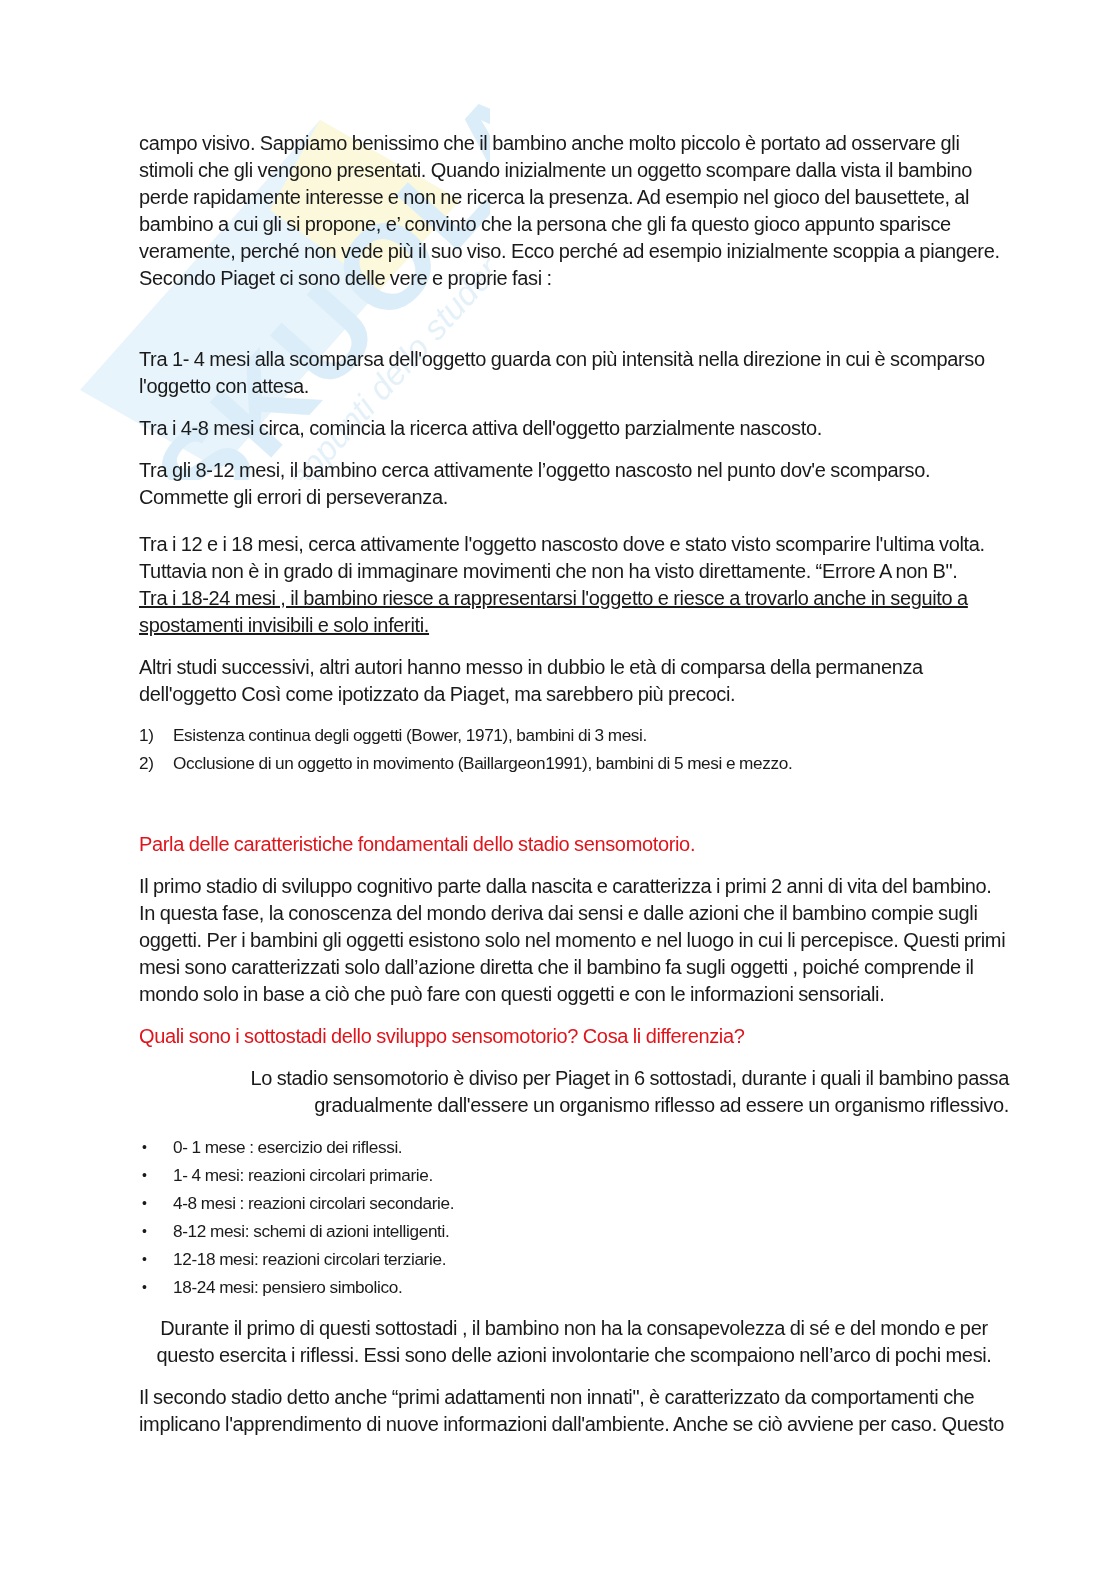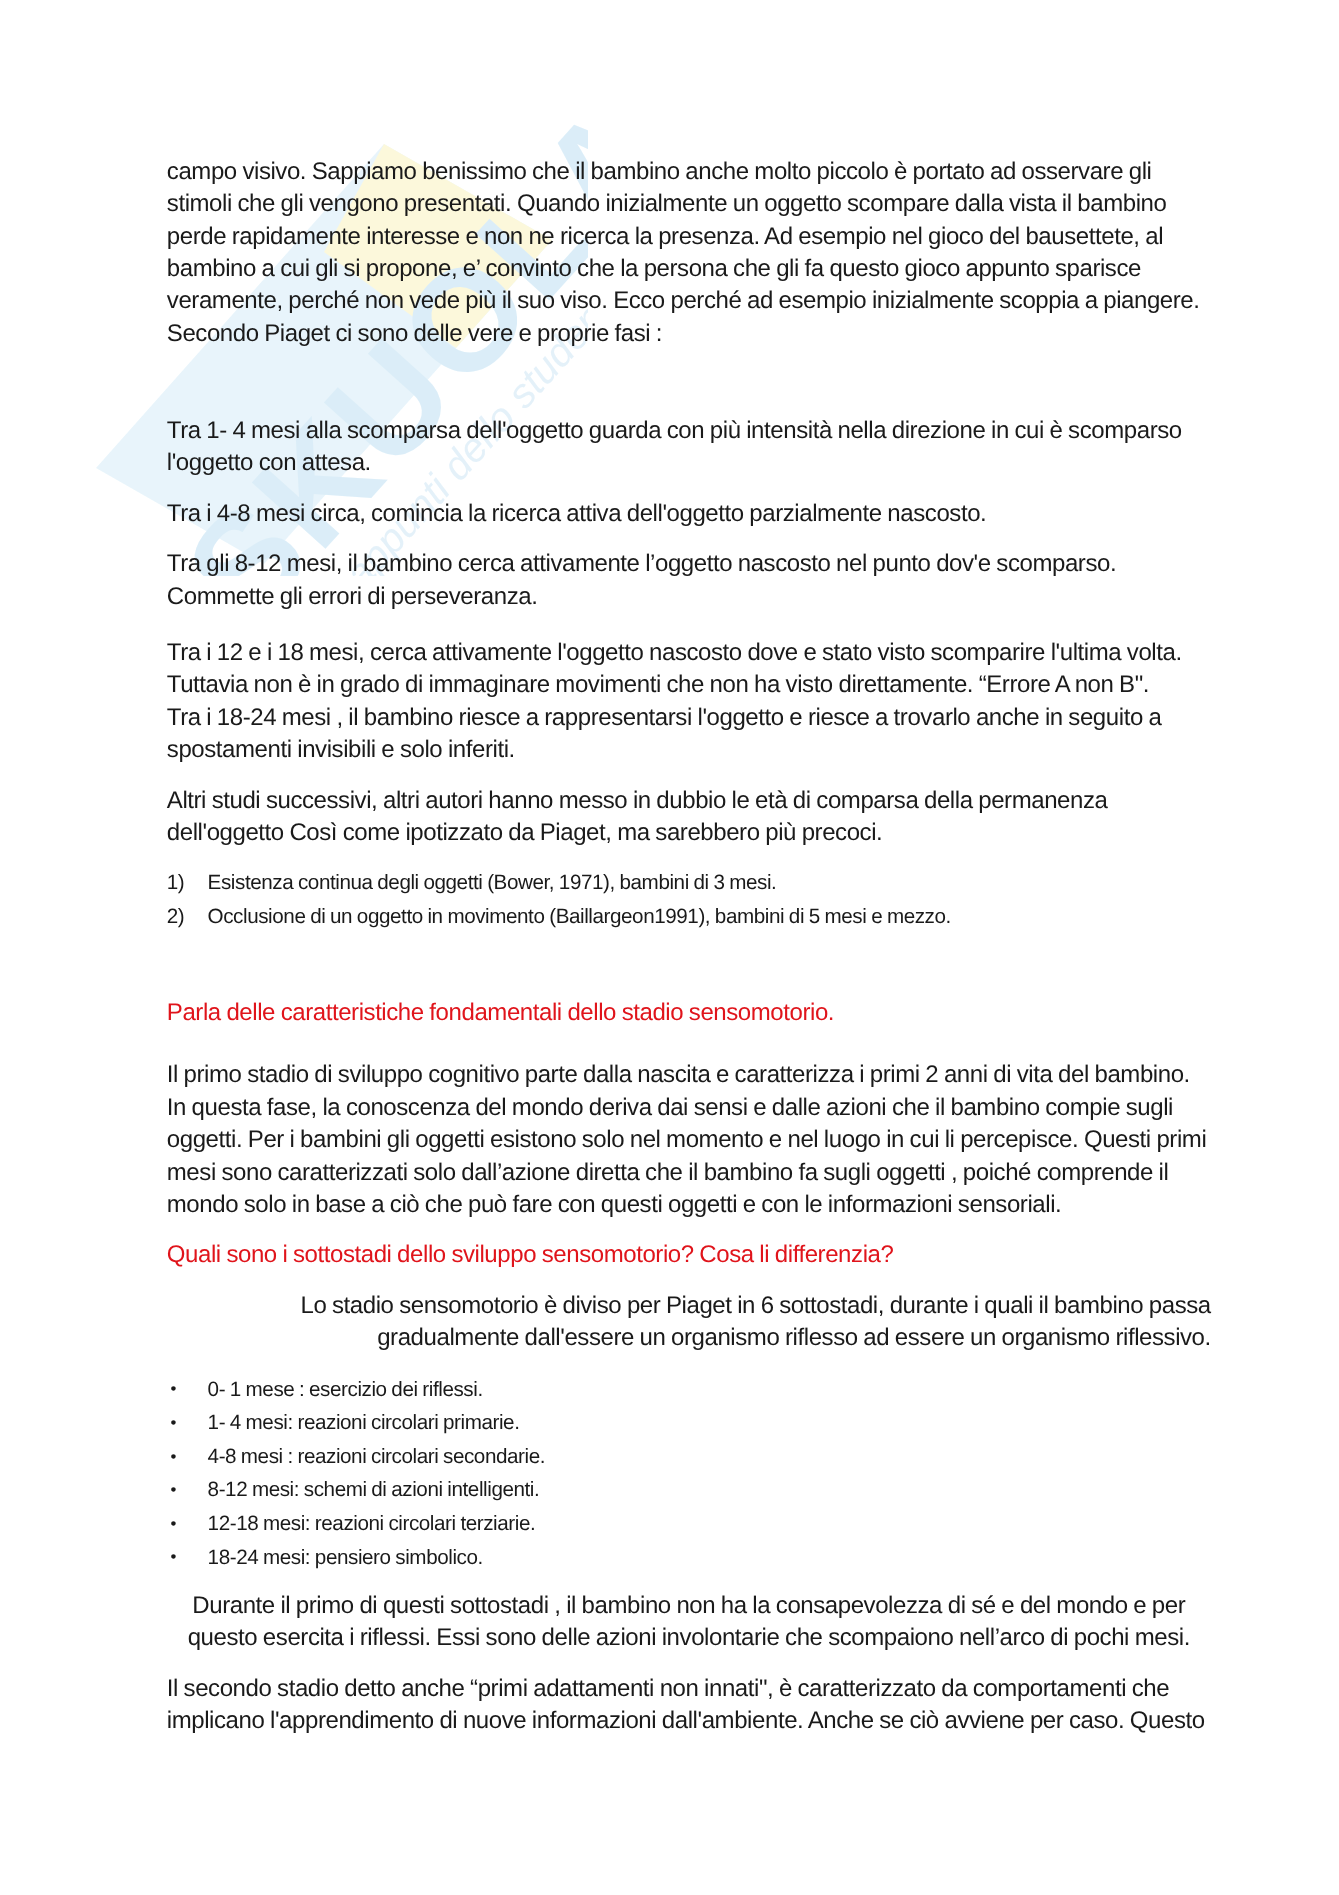--- a/index.html
+++ b/index.html
@@ -79,37 +79,37 @@
 
 <main class="page">
 
   <p style="margin-bottom:54px;">campo visivo. Sappiamo benissimo che il bambino anche molto piccolo è  portato ad osservare gli stimoli che gli vengono presentati. Quando inizialmente un oggetto scompare dalla vista il bambino perde rapidamente interesse e non ne ricerca la presenza. Ad esempio nel gioco del bausettete,  al bambino a cui gli si propone, e’ convinto che la persona che gli fa questo gioco appunto sparisce veramente, perché  non vede più  il suo viso.  Ecco perché  ad esempio inizialmente scoppia a piangere. Secondo Piaget ci sono delle vere e proprie fasi :</p>
 
   <section>
     <p style="margin-bottom:15px;">Tra 1- 4 mesi alla scomparsa dell'oggetto guarda con più  intensità nella direzione in cui è  scomparso l'oggetto con attesa.</p>
     <p style="margin-bottom:15px;">Tra i 4-8 mesi circa, comincia la ricerca attiva dell'oggetto parzialmente nascosto.</p>
     <p style="margin-bottom:20px;">Tra gli 8-12 mesi, il bambino cerca attivamente l’oggetto nascosto nel punto dov'e scomparso. Commette gli errori di perseveranza.</p>
     <p style="margin-bottom:0;">Tra i 12 e i 18 mesi, cerca attivamente l'oggetto nascosto dove e stato visto scomparire l'ultima volta. Tuttavia non è  in grado di immaginare movimenti che non ha visto direttamente. “Errore A non B".</p>
-    <p style="margin-bottom:15px;">Tra i 18-24 mesi , il bambino riesce a rappresentarsi l'oggetto e riesce a trovarlo anche in seguito a spostamenti invisibili e solo inferiti.</p>
+    <p style="margin-bottom:15px;text-decoration:underline;">Tra i 18-24 mesi , il bambino riesce a rappresentarsi l'oggetto e riesce a trovarlo anche in seguito a spostamenti invisibili e solo inferiti.</p>
   </section>
 
   <p style="margin-bottom:13px;">Altri studi successivi, altri autori hanno messo in dubbio le  età  di comparsa della permanenza dell'oggetto Così  come ipotizzato da Piaget, ma sarebbero più  precoci.</p>
 
   <ol class="ol-list" style="margin-bottom:54px;">
     <li>
       <span class="marker">1)</span>
       <span>Esistenza continua degli oggetti (Bower, 1971), bambini di 3 mesi.</span>
     </li>
     <li>
       <span class="marker">2)</span>
       <span>Occlusione di un oggetto in movimento (Baillargeon1991), bambini di 5 mesi e mezzo.</span>
     </li>
   </ol>
 
-  <p class="heading-red" style="margin-bottom:25px;">Parla delle caratteristiche fondamentali dello stadio sensomotorio.</p>
+  <p class="heading-red" style="margin-bottom:15px;">Parla delle caratteristiche fondamentali dello stadio sensomotorio.</p>
   <p style="margin-bottom:15px;">Il primo stadio di sviluppo cognitivo parte dalla nascita e caratterizza i primi 2 anni di vita del bambino. In questa fase, la conoscenza del mondo deriva dai sensi e dalle azioni che il bambino compie sugli oggetti. Per i bambini gli oggetti esistono solo nel momento e nel luogo in cui li percepisce. Questi primi mesi sono caratterizzati solo dall’azione diretta che il bambino fa sugli oggetti , poiché  comprende il mondo solo in base a ciò  che può  fare con questi oggetti e con le  informazioni  sensoriali.</p>
 
   <p class="heading-red" style="margin-bottom:15px;">Quali sono i sottostadi dello sviluppo sensomotorio? Cosa li differenzia?</p>
   <p style="margin-bottom:14px;text-align:right;">Lo stadio sensomotorio è  diviso per Piaget in 6 sottostadi, durante i quali il bambino passa gradualmente dall'essere un organismo riflesso ad essere un organismo riflessivo.</p>
 
   <ul class="ul-list" style="margin-bottom:14px;">
     <li>
       <span class="marker">•</span>
       <span>0- 1 mese : esercizio dei riflessi.</span>
     </li>

